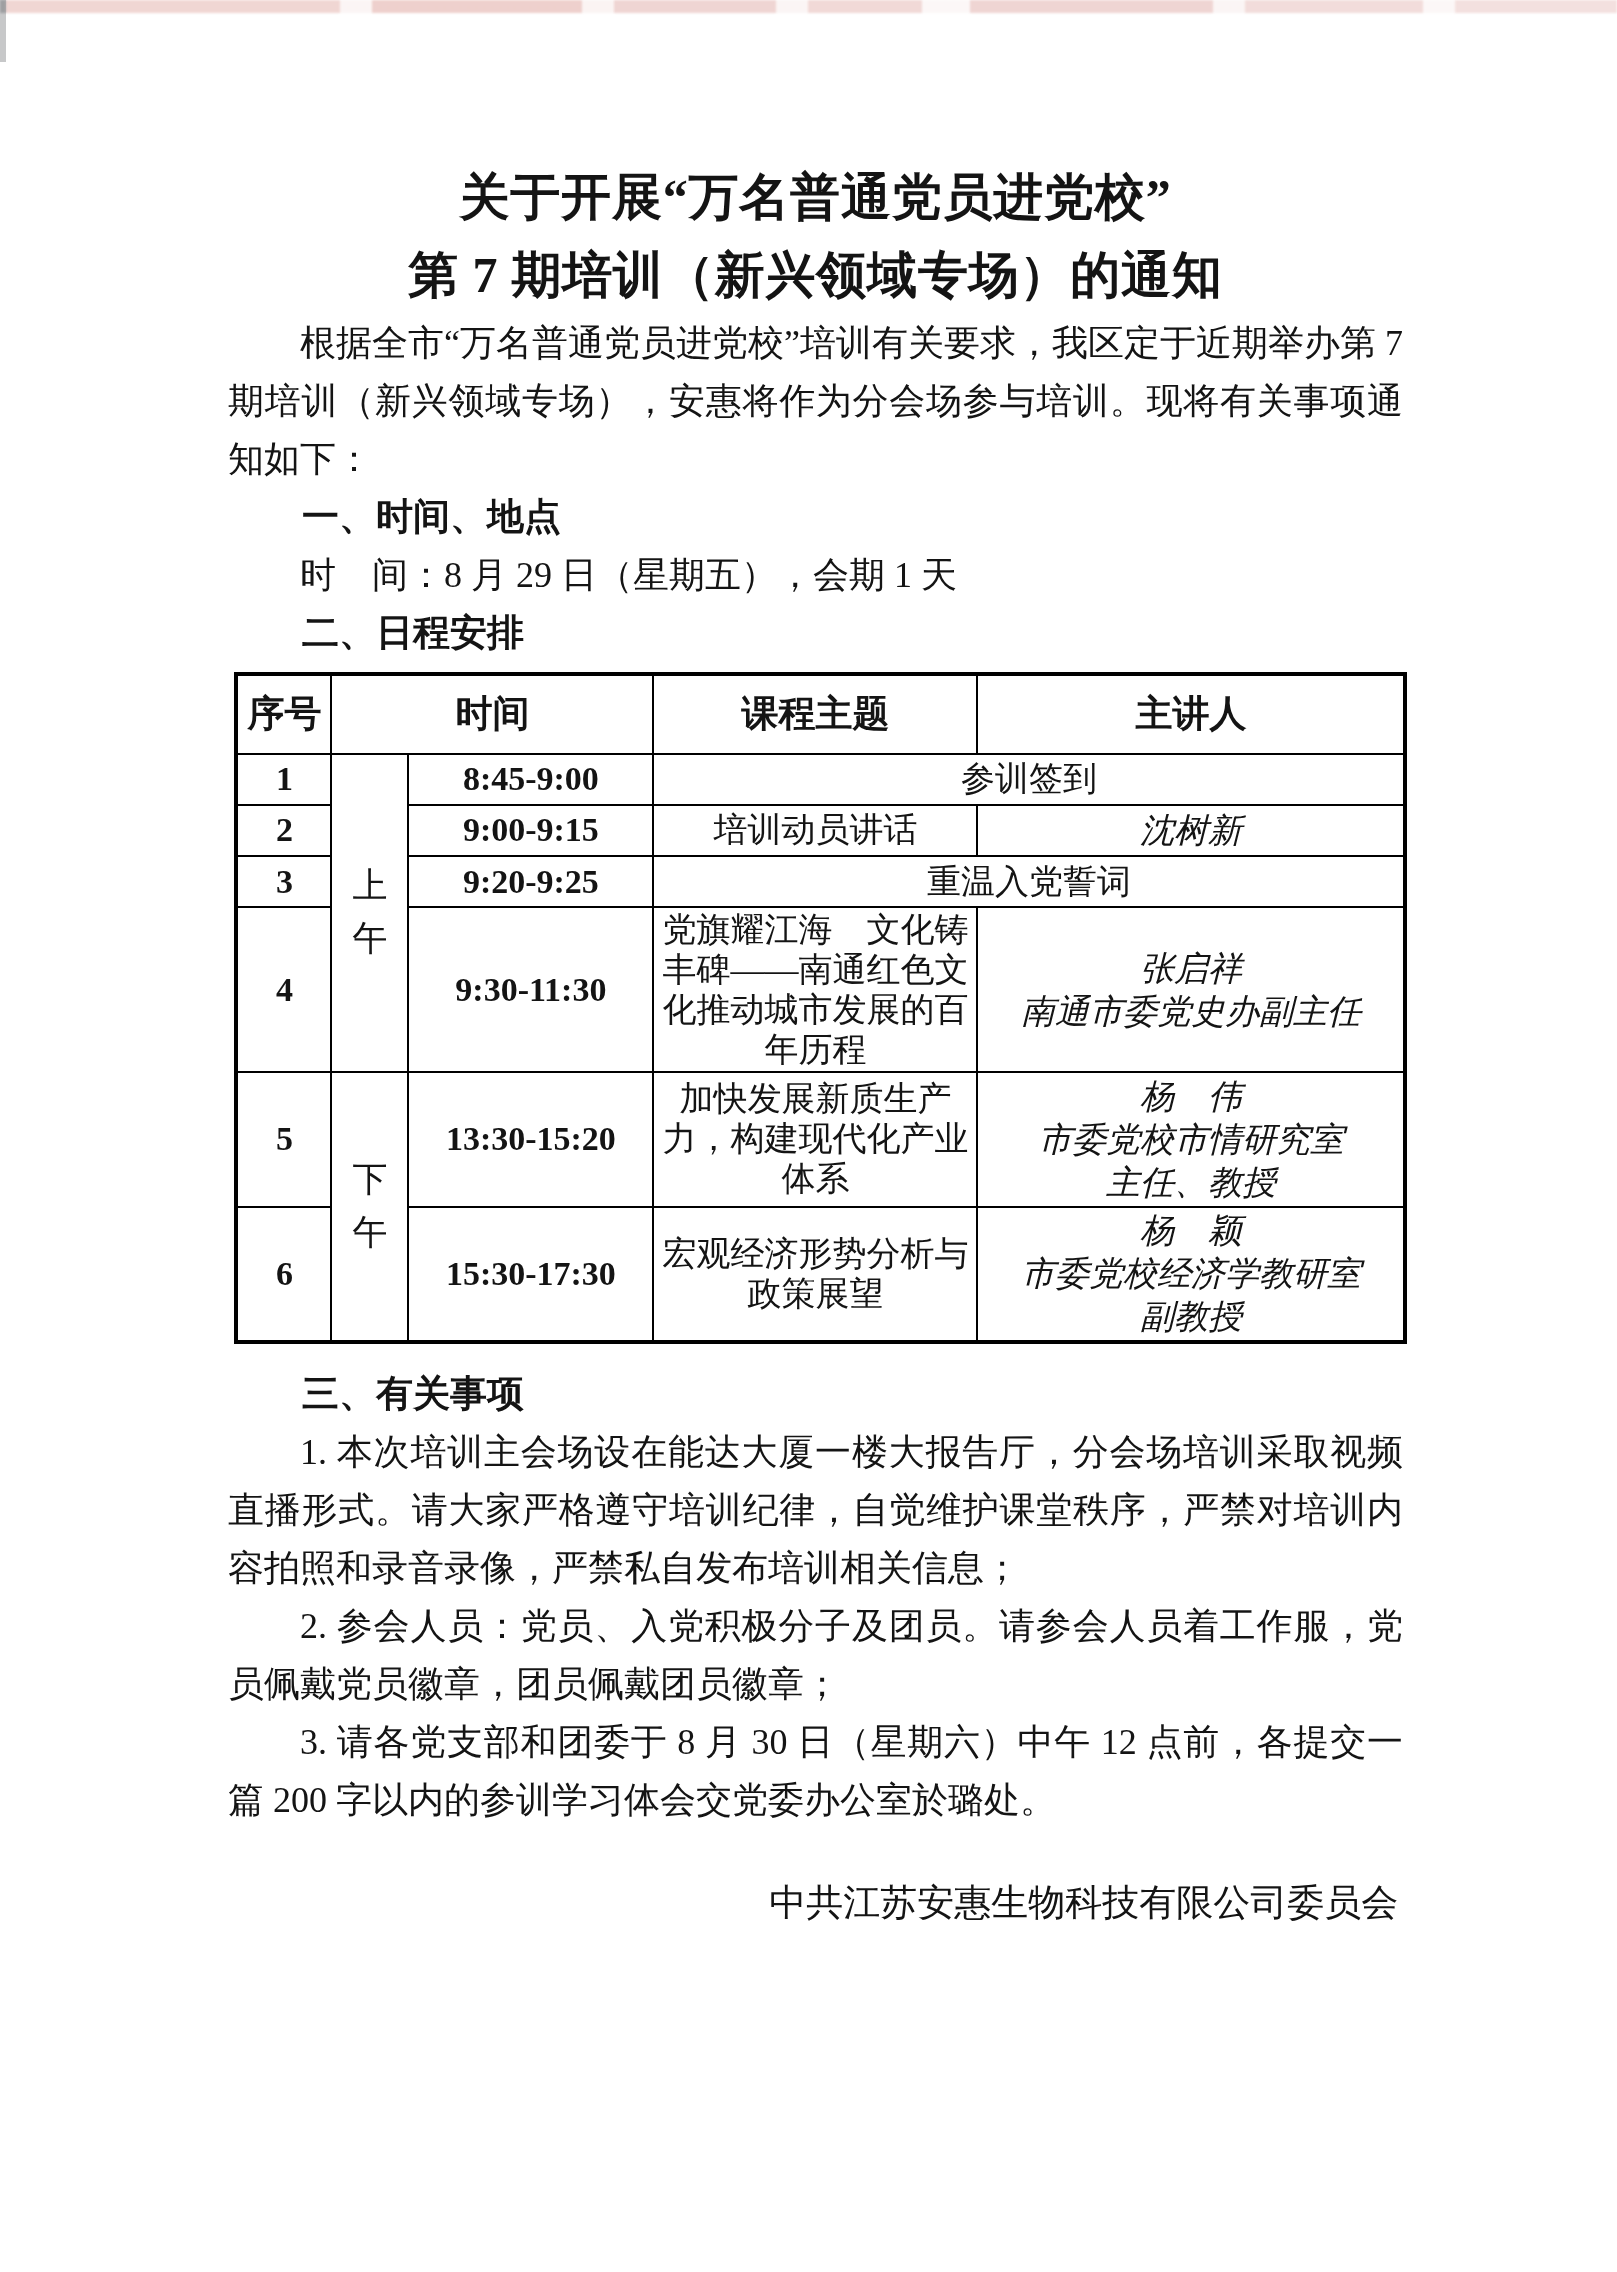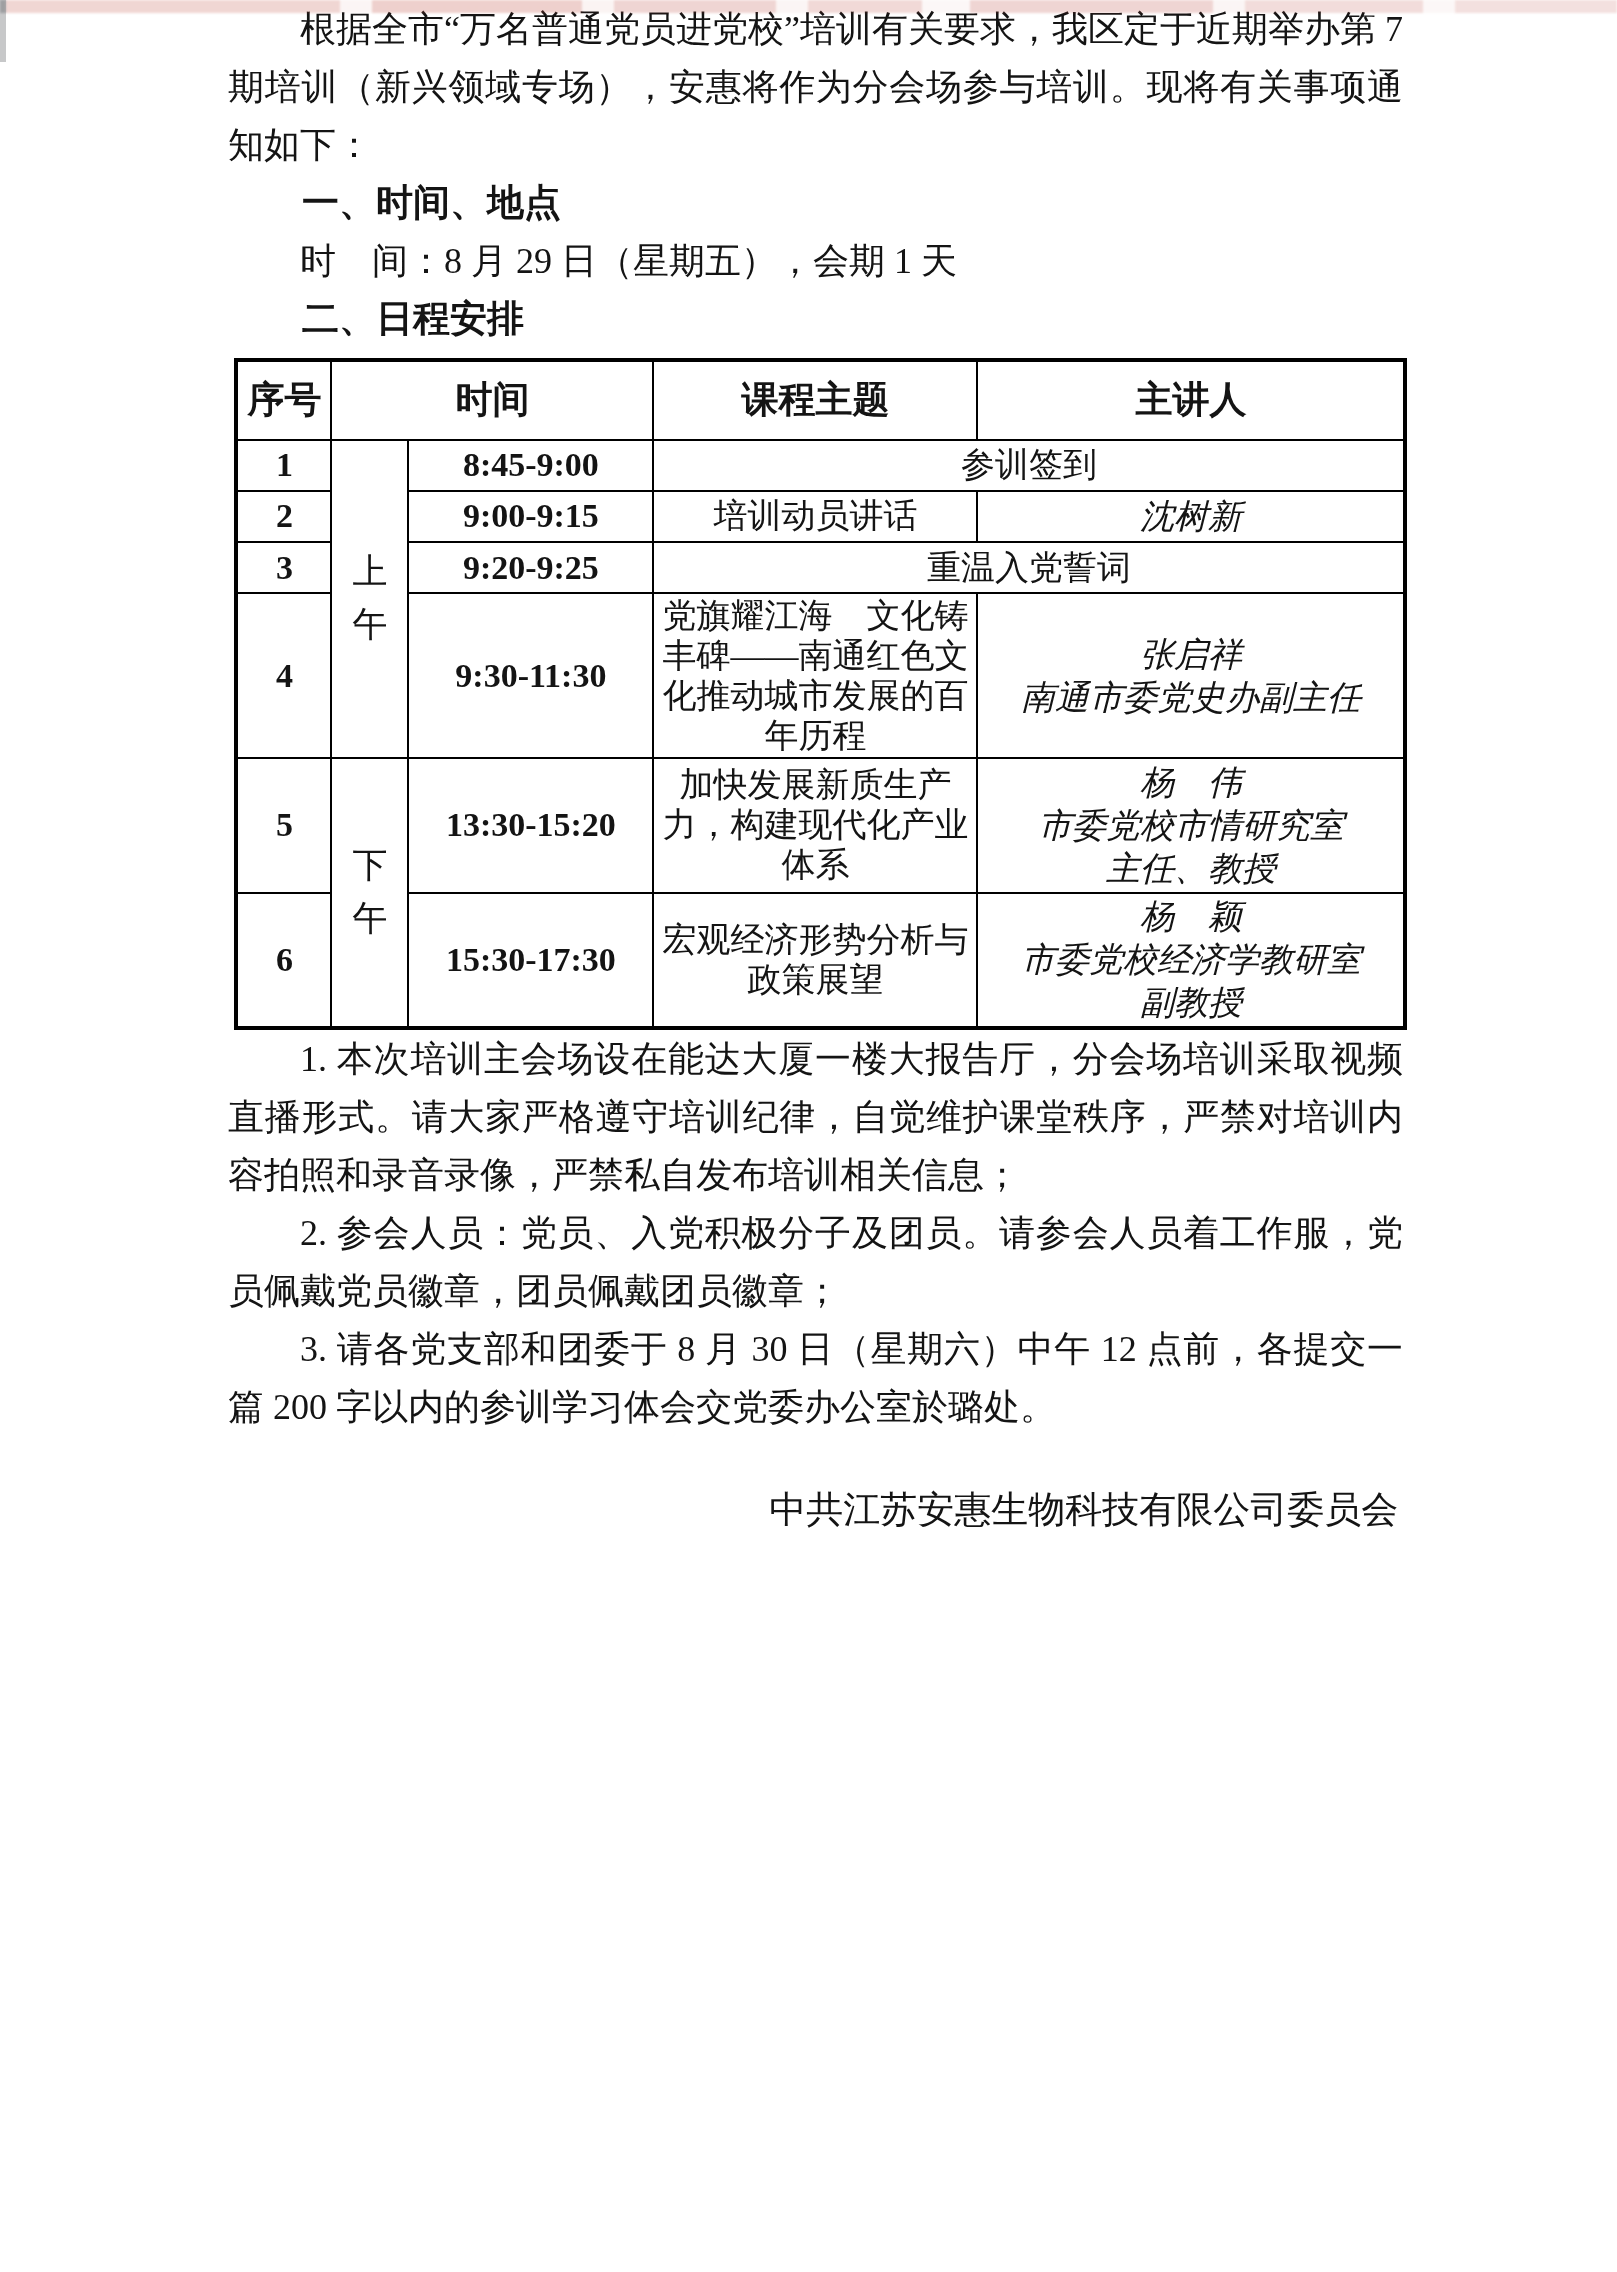--- a/index.html
+++ b/index.html
@@ -106,20 +106,24 @@
   }
 </style>
 </head>
 <body>
 
 <div class="scan-strip"></div>
 <div class="scan-corner"></div>
 
 <div class="doc">
 
+  <div class="title">
+    <div>关于开展“万名普通党员进党校”</div>
+    <div>第 7 期培训（新兴领域专场）的通知</div>
+  </div>
 
 
   <div class="body-text indent">根据全市“万名普通党员进党校”培训有关要求，我区定于近期举办第 7 期培训（新兴领域专场），安惠将作为分会场参与培训。现将有关事项通知如下：</div>
 
   <div class="h-sans">一、时间、地点</div>
   <div class="body-text indent">时　间：8 月 29 日（星期五），会期 1 天</div>
 
   <div class="h-sans h-sec2">二、日程安排</div>
 
   <table class="schedule">
@@ -174,20 +178,21 @@
       <td class="no-cell">6</td>
       <td class="time-cell">15:30-17:30</td>
       <td class="topic-left">宏观经济形势分析与政策展望</td>
       <td class="speaker-cell">杨　颖
 市委党校经济学教研室
 副教授</td>
     </tr>
   </tbody>
     </table>
 
+  <div class="h-sans sec3-h">三、有关事项</div>
   <div class="body-text item">1. 本次培训主会场设在能达大厦一楼大报告厅，分会场培训采取视频直播形式。请大家严格遵守培训纪律，自觉维护课堂秩序，严禁对培训内容拍照和录音录像，严禁私自发布培训相关信息；</div>
   <div class="body-text item">2. 参会人员：党员、入党积极分子及团员。请参会人员着工作服，党员佩戴党员徽章，团员佩戴团员徽章；</div>
   <div class="body-text item">3. 请各党支部和团委于 8 月 30 日（星期六）中午 12 点前，各提交一篇 200 字以内的参训学习体会交党委办公室於璐处。</div>
 
   <div class="signature">
     <div>中共江苏安惠生物科技有限公司委员会</div>
   </div>
 
 </div>
 

